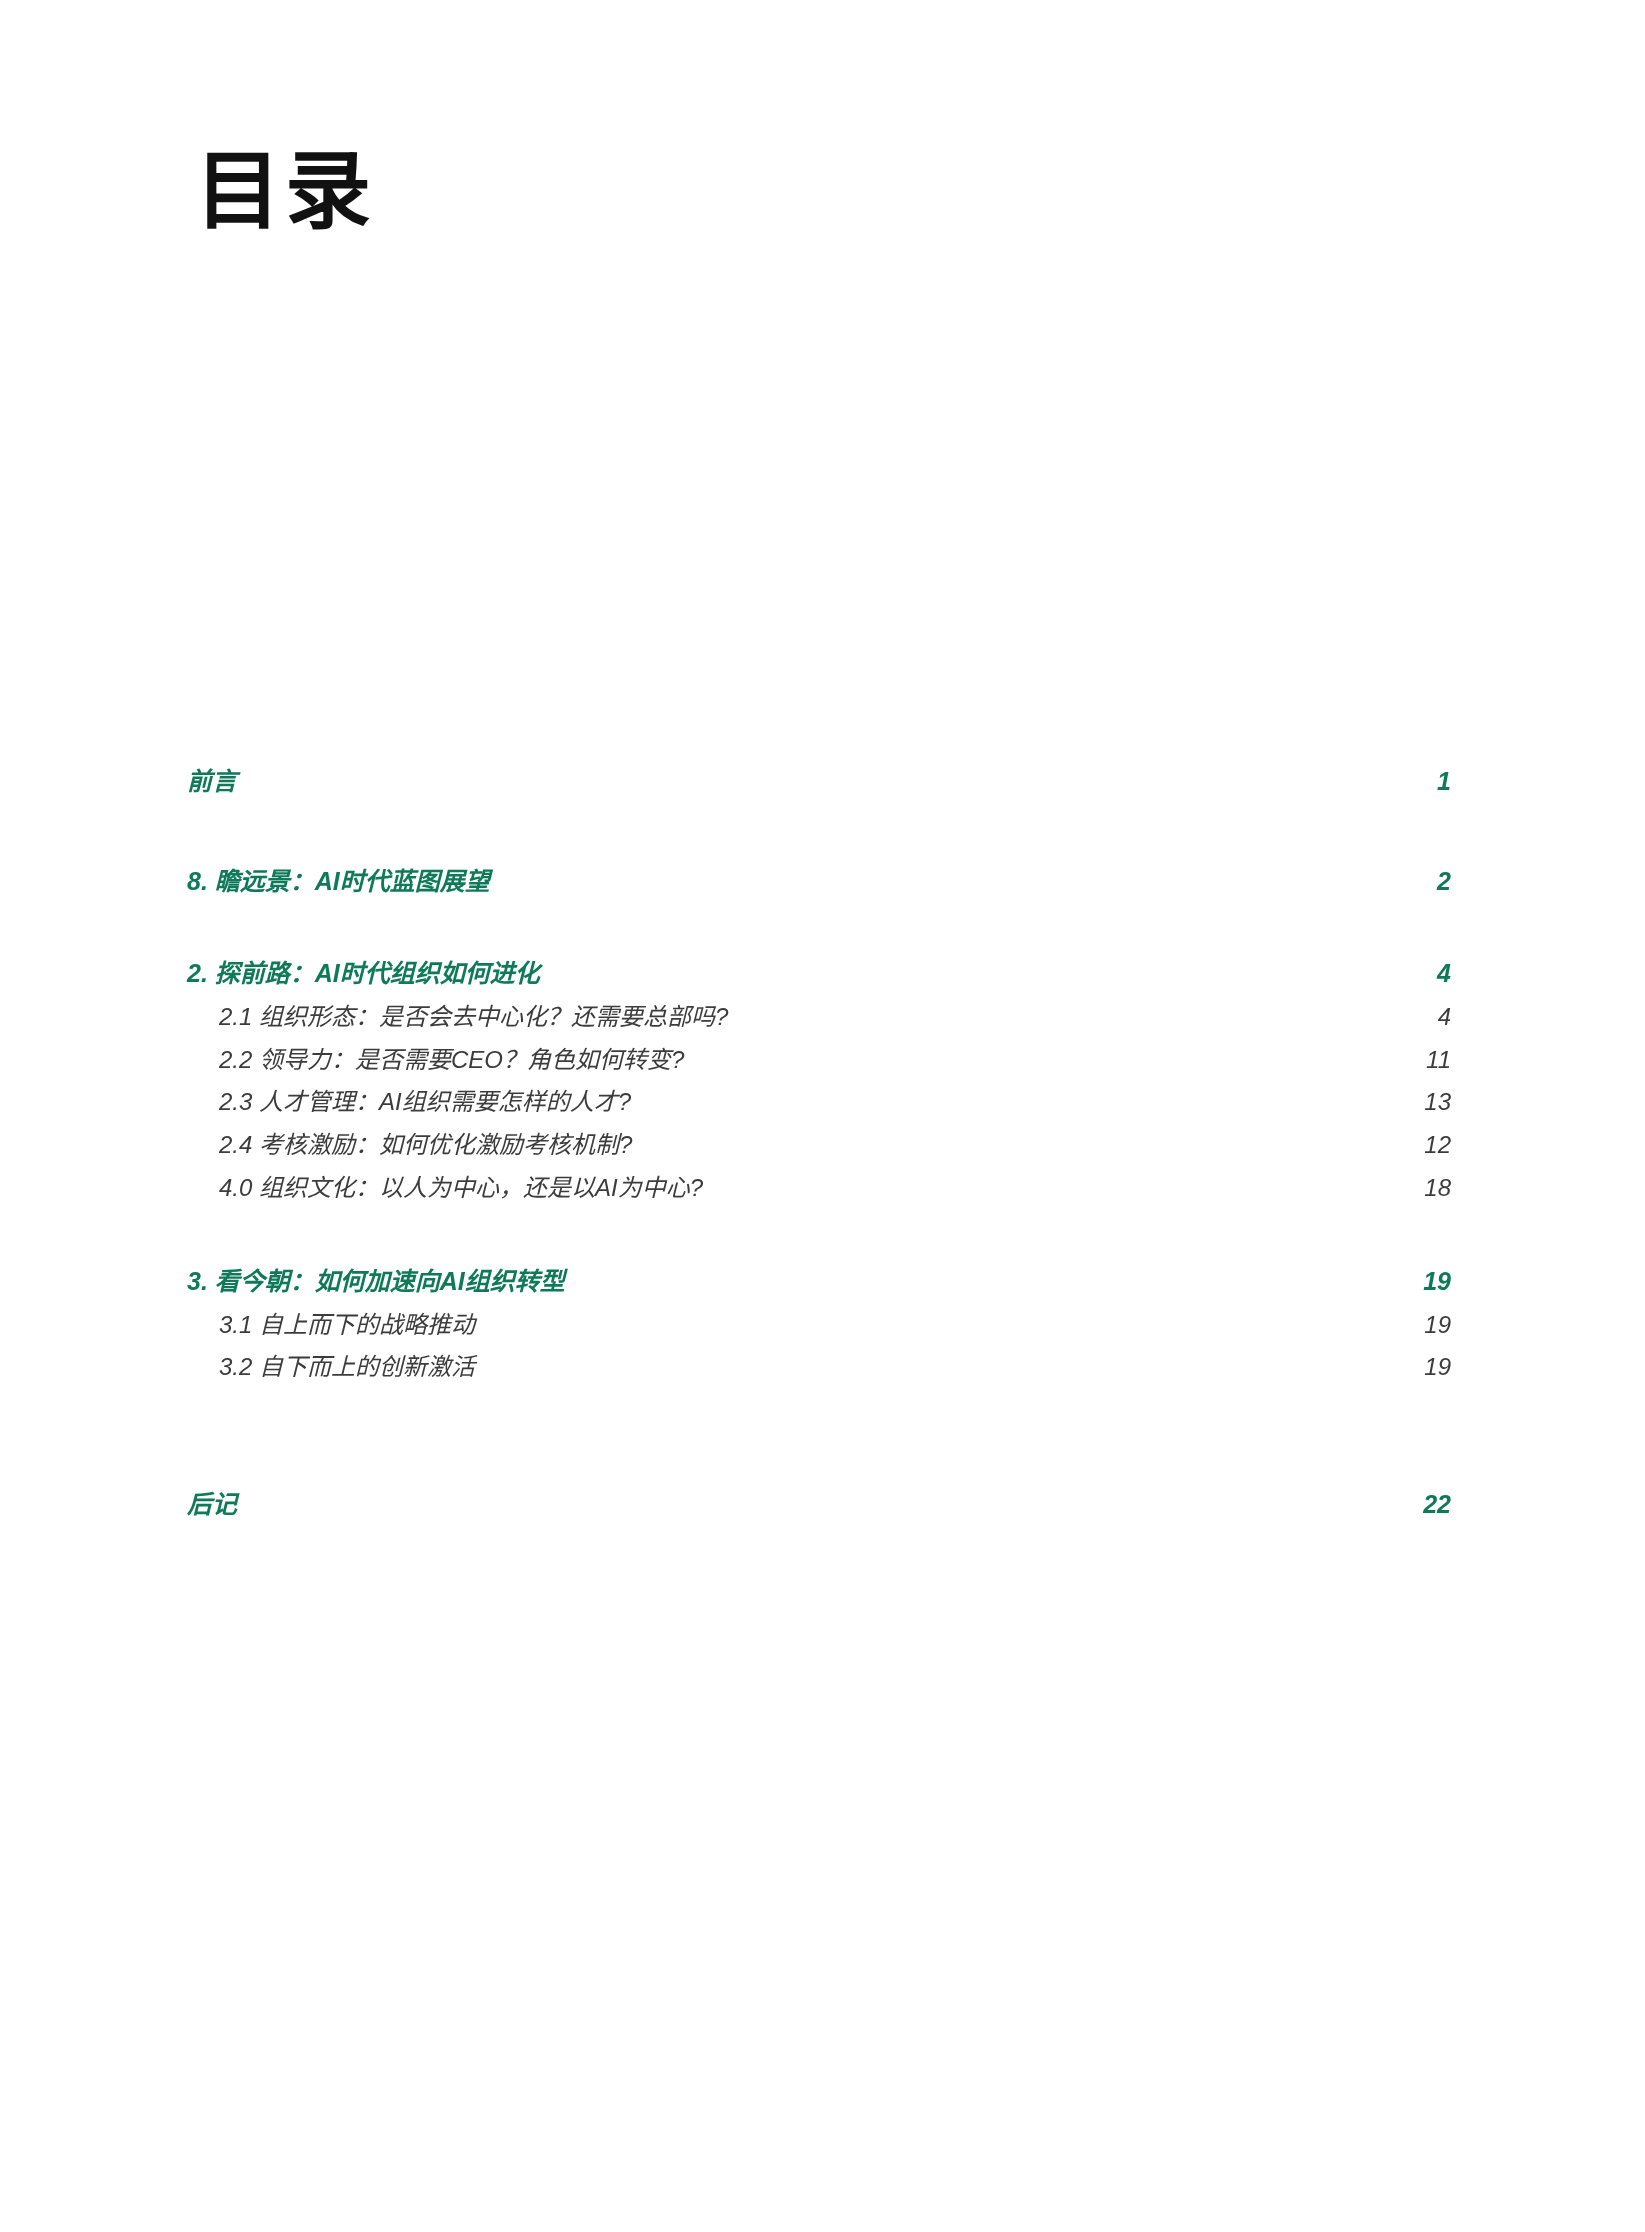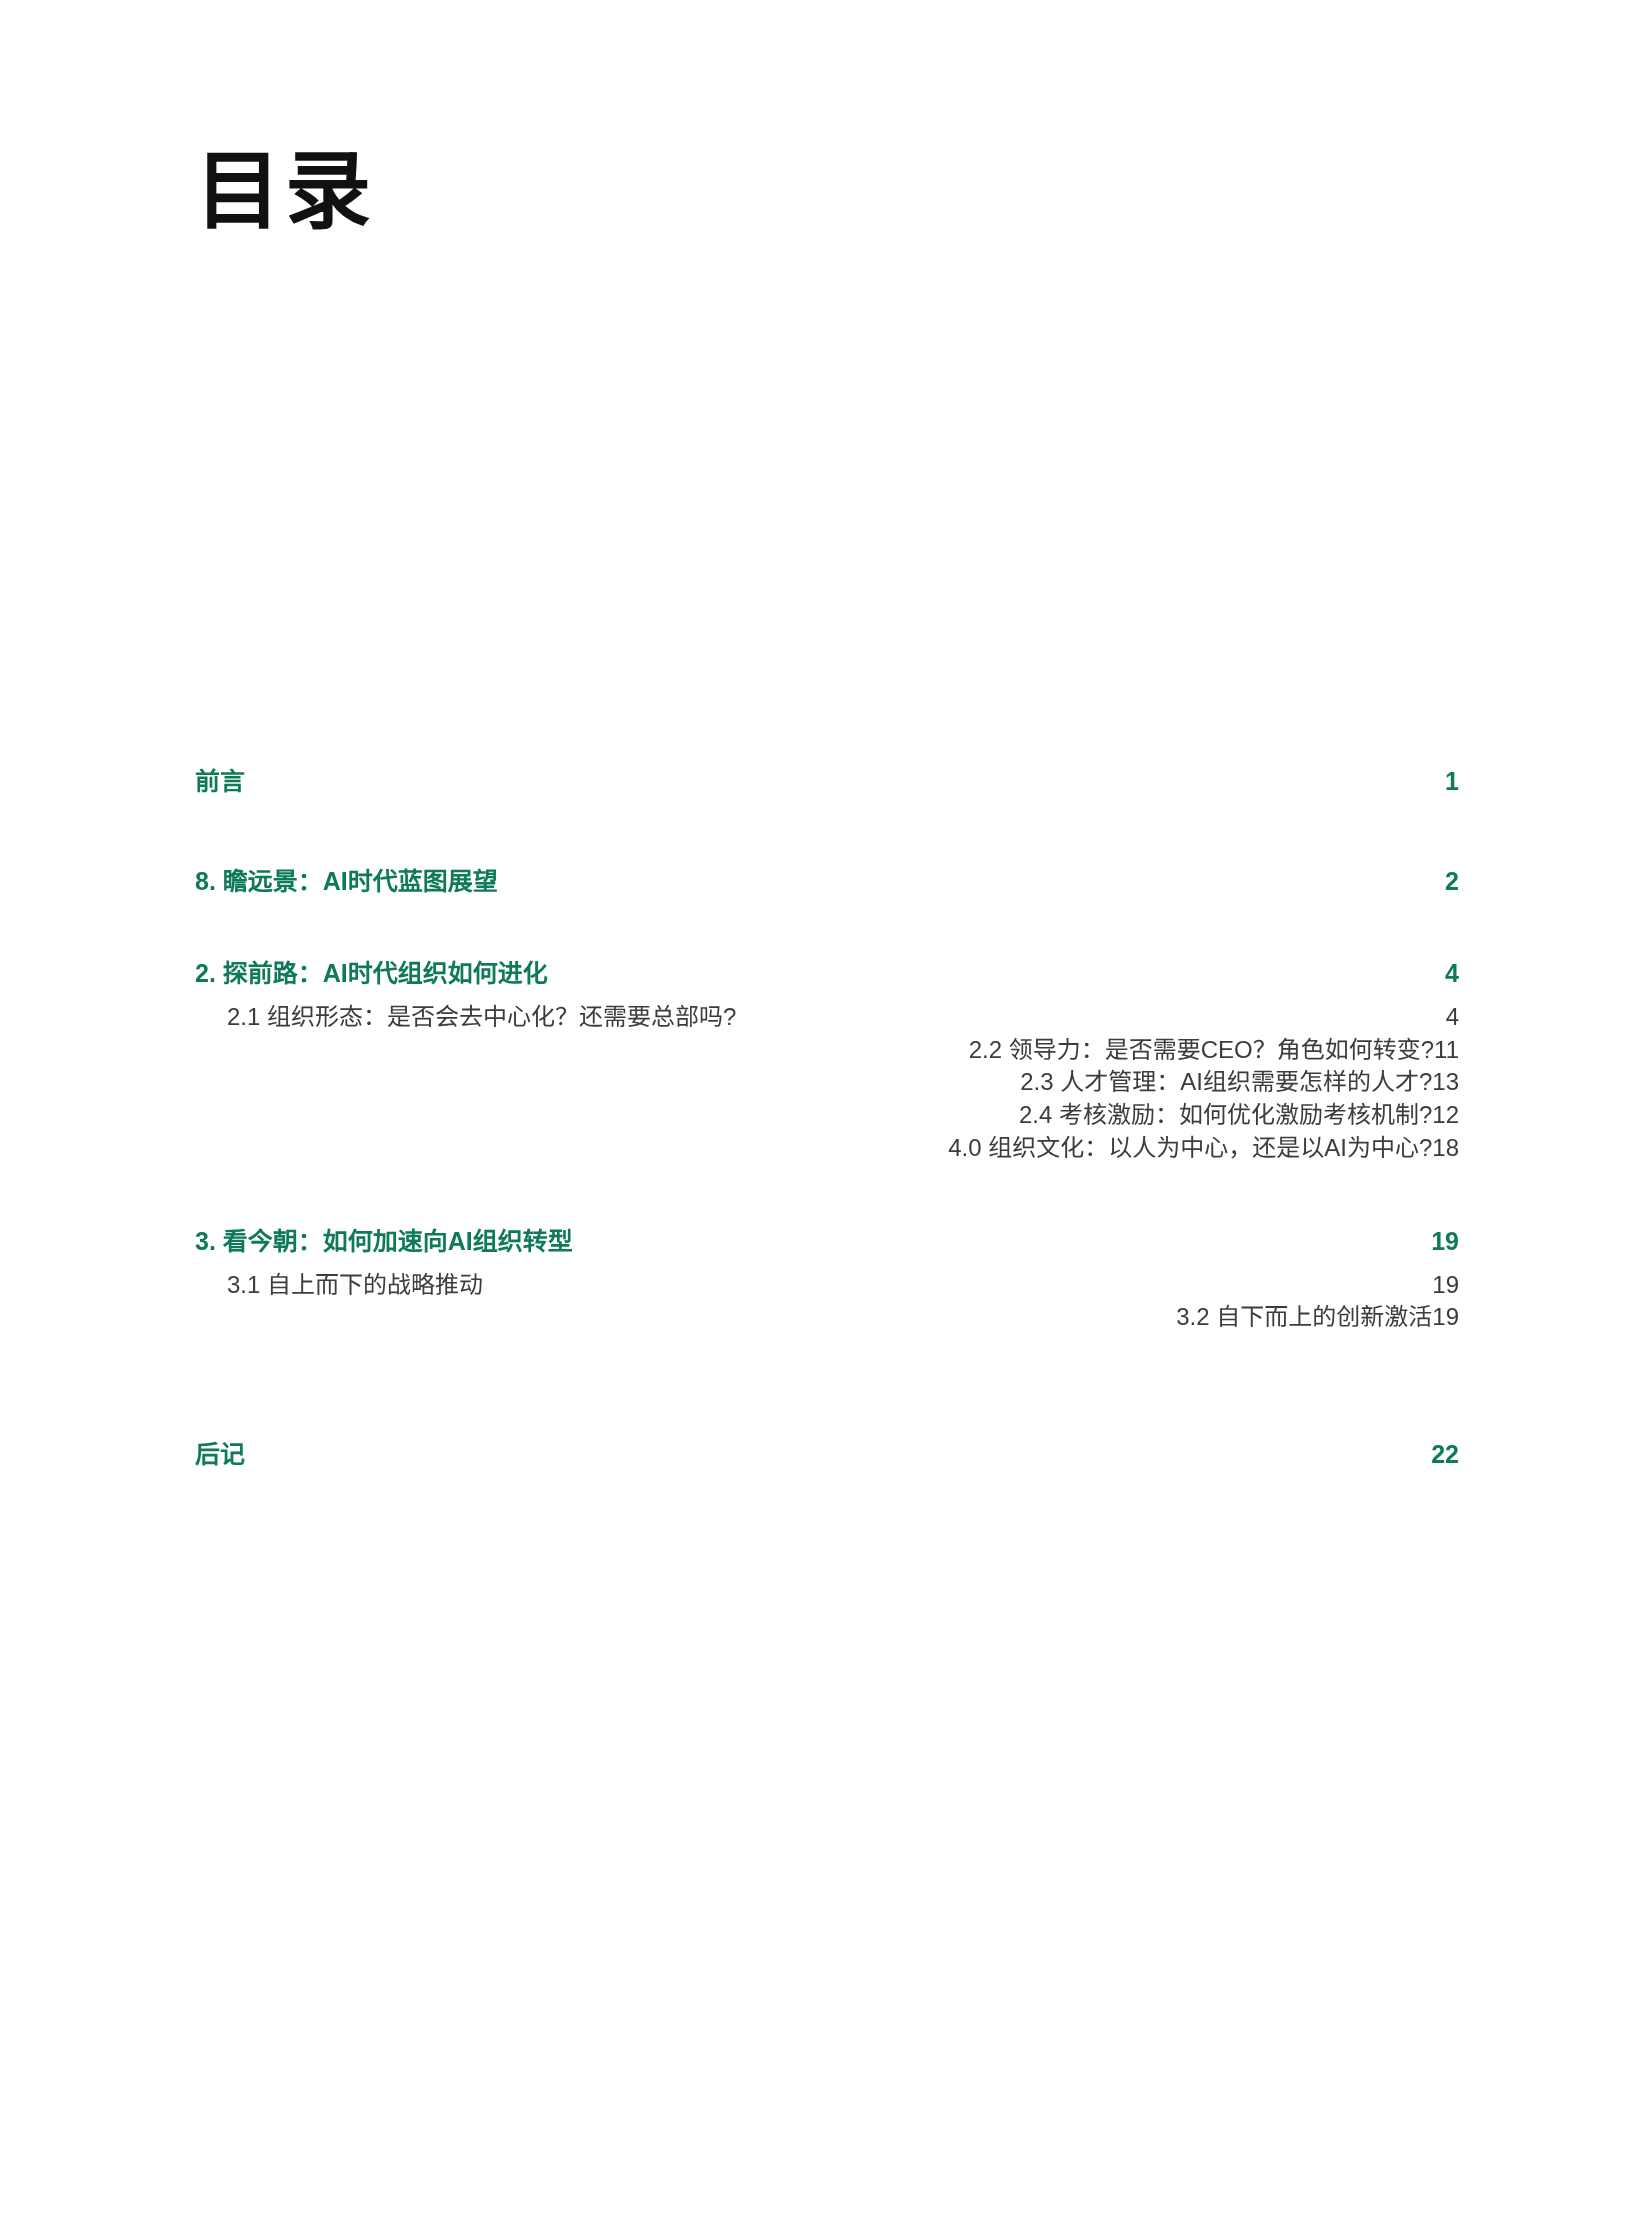--- a/index.html
+++ b/index.html
@@ -22,23 +22,24 @@
     top: 149px;
     font-family: "Liberation Serif", "DejaVu Serif", serif;
     font-size: 86px;
     font-weight: 700;
     color: #111111;
     letter-spacing: 4px;
     line-height: 1;
   }
   .toc {
     position: absolute;
-    left: 195px;
+    left: 187px;
     top: 766px;
     width: 1264px;
+    font-style: italic;
   }
   .toc-row {
     display: flex;
     align-items: baseline;
     justify-content: space-between;
     width: 100%;
     box-sizing: border-box;
   }
   .toc-row .label {
     white-space: nowrap;
@@ -75,21 +76,21 @@
   .lvl2 .page-num {
     color: #3c3c3c;
     font-weight: 400;
     font-size: 24px;
   }
 
   .gap-xl { height: 70px; }
   .gap-l  { height: 62px; }
   .gap-m  { height: 44px; }
   .sub-wrap { margin-top: 14px; }
-  .sub-wrap .lvl2 + .lvl2 { margin-top: 2px; justify-content: flex-end; }
+  .sub-wrap .lvl2 + .lvl2 { margin-top: 12px; }
 </style>
 </head>
 <body>
 
 <div class="page">
 
   <div class="toc-title">目录</div>
 
   <div class="toc">
 

